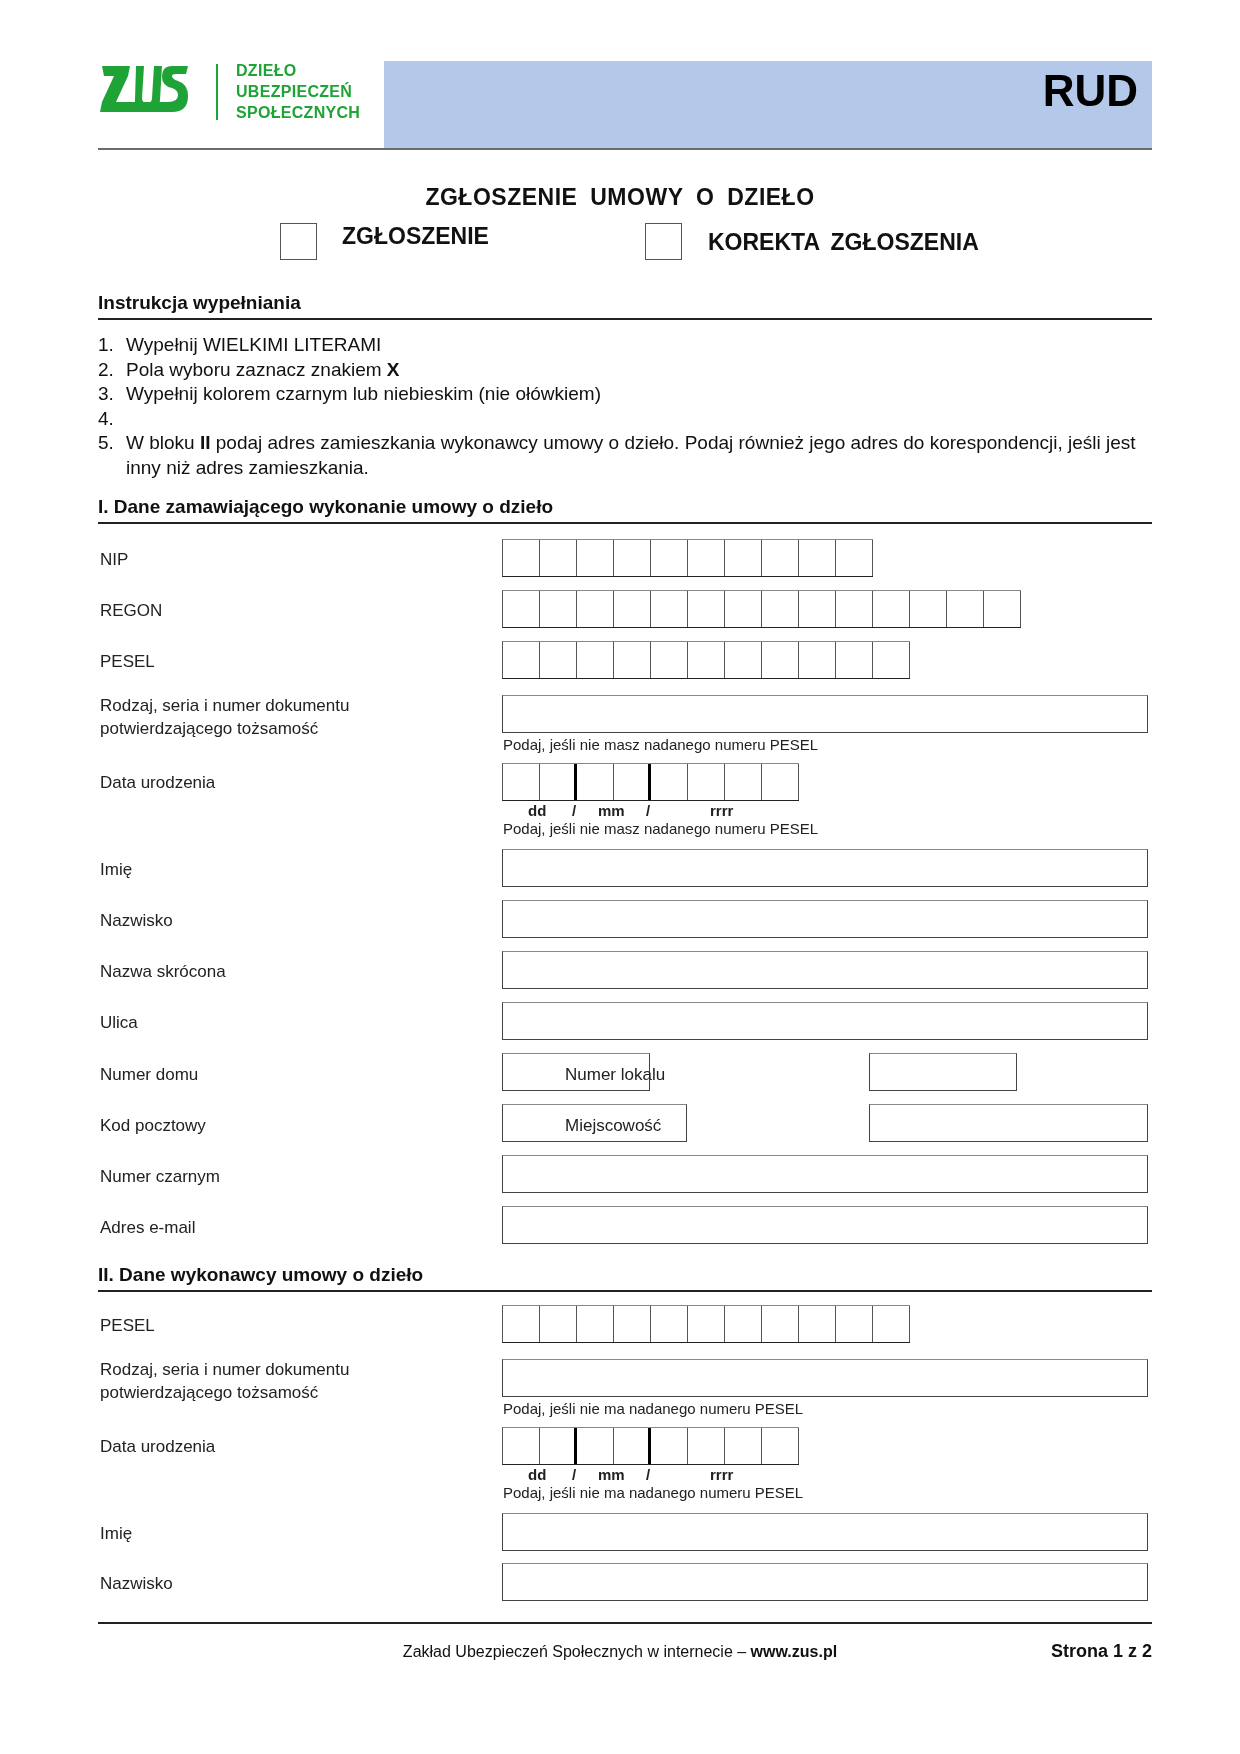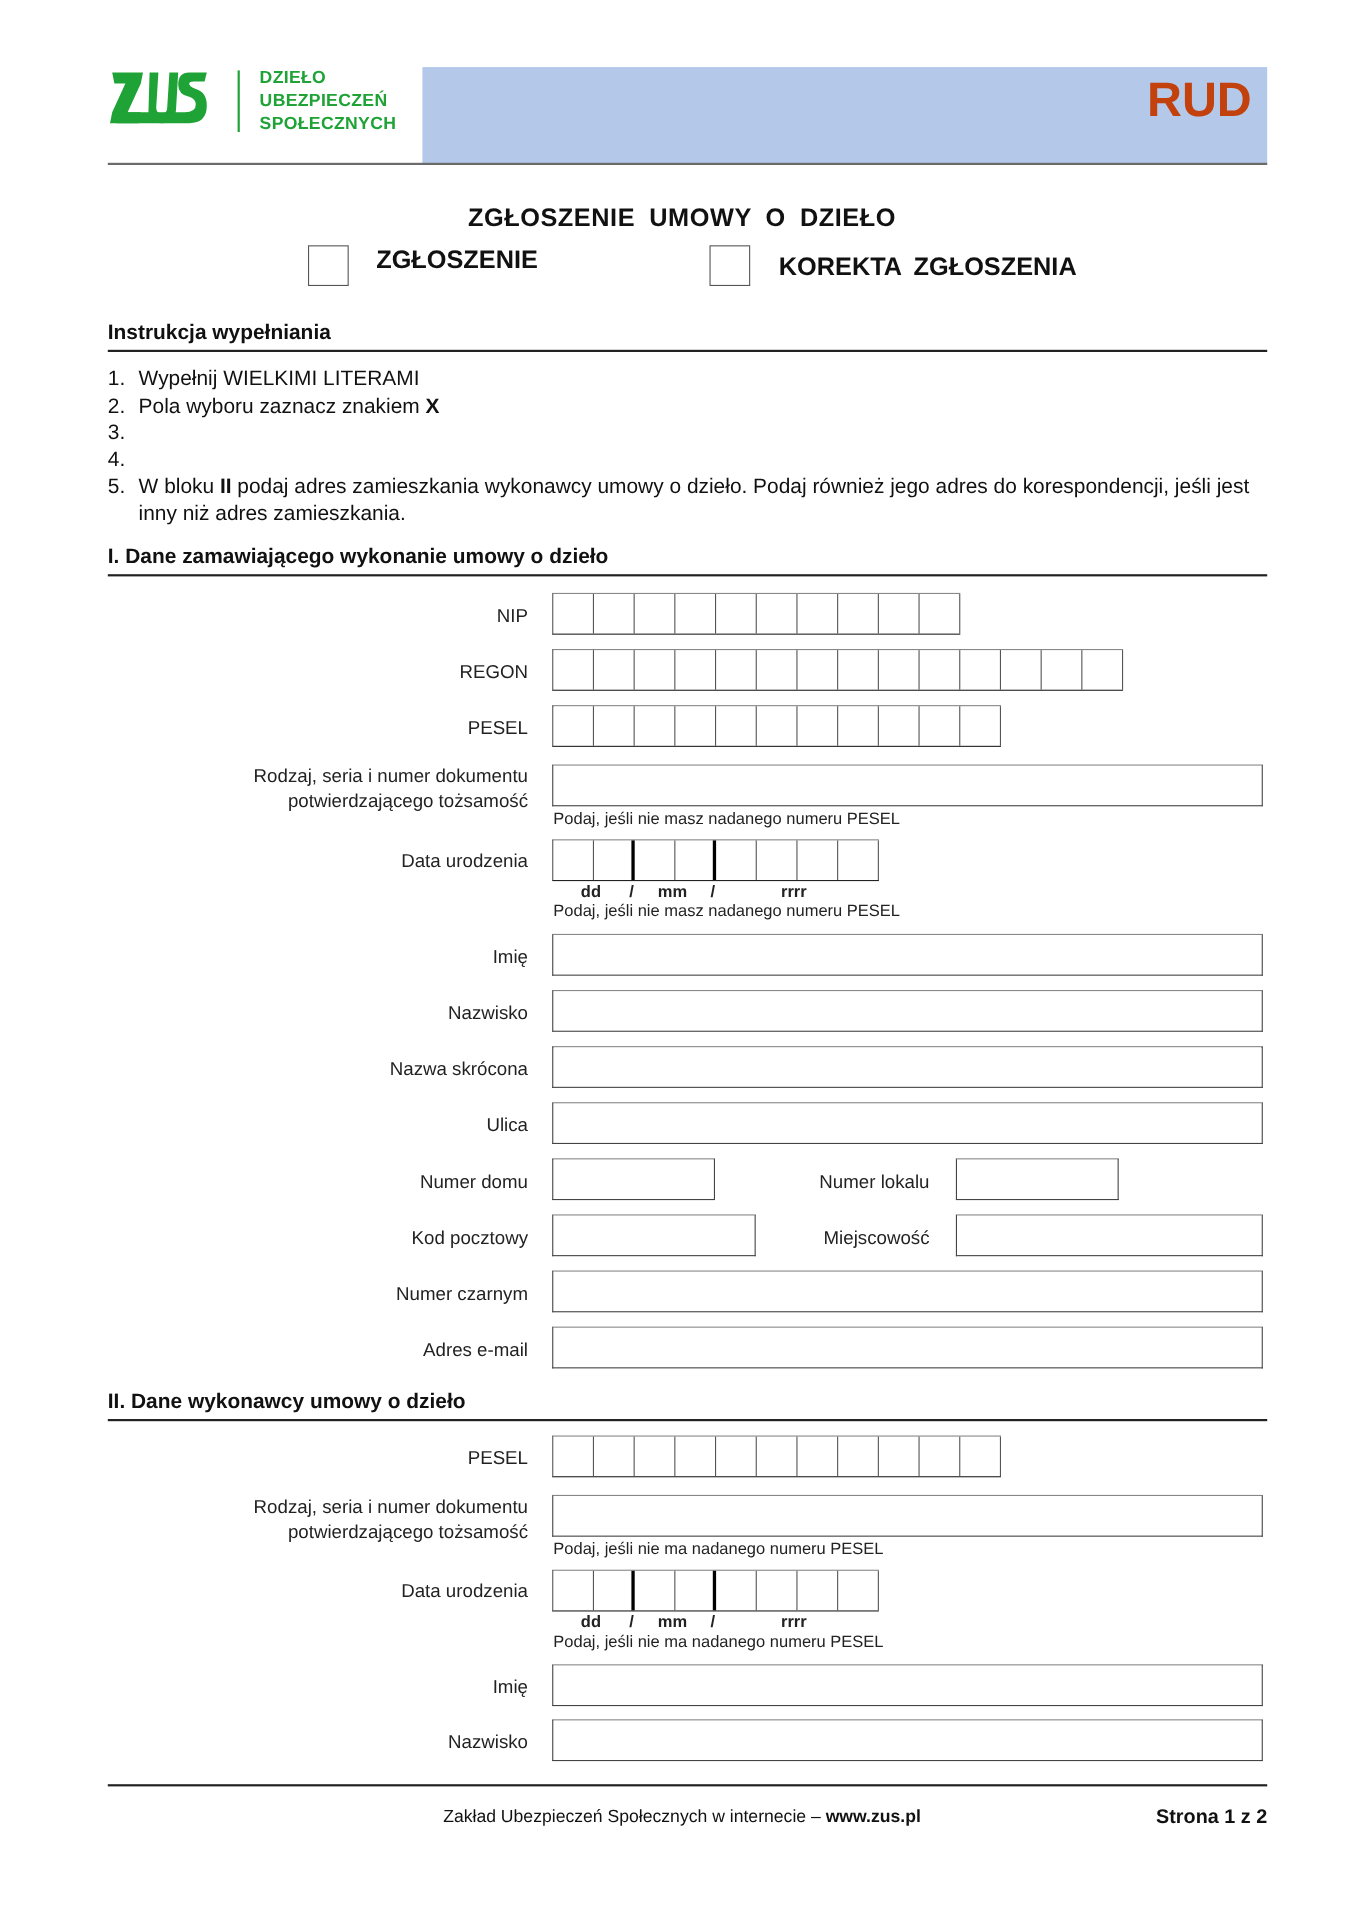--- a/index.html
+++ b/index.html
@@ -3,35 +3,35 @@
 <meta charset="utf-8">
 <style>
   html, body { margin:0; padding:0; background:#fff; }
   body { width:1240px; height:1754px; position:relative; font-family:"Liberation Sans", sans-serif; color:#111; overflow:hidden; }
   .abs { position:absolute; }
   
   .logo-mark { left:98px; top:62px; width:100px; height:60px; }
   .logo-divider { left:216px; top:64px; width:2px; height:56px; background:#1fa336; }
   .logo-text { left:236px; top:60px; color:#1fa336; font-size:16px; font-weight:bold; line-height:21px; letter-spacing:0.3px; }
   .blue-band { left:384px; top:61px; width:768px; height:88px; background:#b4c9e9; }
-  .form-code { right:102px; top:66px; font-size:44px; font-weight:bold; color:#c2410c;margin-left:40px; }
+  .form-code { right:102px; top:66px; font-size:44px; font-weight:bold; color:#000000;margin-left:40px; }
   .header-rule { left:98px; top:148px; width:1054px; height:2px; background:#6b6b6b; }
   
   .title { left:0; width:1240px; top:184px; text-align:center; font-size:23px; font-weight:bold; letter-spacing:0.5px; word-spacing:6px; }
   .cb { width:37px; height:37px; border:1.5px solid #555; background:#fff; box-sizing:border-box; }
   .cb-label { font-size:23px; font-weight:bold; word-spacing:5px; }
   
   .sec-head { left:98px; font-size:19px; font-weight:bold; }
   .sec-rule { left:98px; width:1054px; height:1.5px; background:#222; }
   .instr { left:98px; top:333px; font-size:19px; line-height:24.5px; }
   .instr .li { display:flex; }
   .instr .num { width:28px; flex:none; }
   .instr b.u { text-decoration:underline; }
   
-  .lbl { width:380px; left:100px; text-align:right; font-size:17px; line-height:23px; color:#222; }
+  .lbl { width:380px; left:100px; font-size:17px; line-height:23px; color:#222; }
   .lbl.mid { width:280px; }
   .box { border:1.5px solid #444; border-top-color:#888; box-sizing:border-box; background:#fff; }
   .cells { display:flex; border-top:1.5px solid #888; border-bottom:1.5px solid #222; border-left:1.5px solid #555; height:38px; box-sizing:border-box; }
   .cells .c { width:37px; border-right:1.5px solid #555; box-sizing:border-box; height:100%; }
   .cells .c.thick { border-right:3px solid #000; }
   .hint { font-size:15px; color:#222; }
   .datefmt { font-size:15px; font-weight:bold; color:#222; }
   .footer-rule { left:98px; top:1622px; width:1054px; height:1.5px; background:#222; }
   .footer-text { left:0; width:1240px; top:1643px; text-align:center; font-size:16px; }
   .footer-text b { font-weight:bold; }
@@ -74,20 +74,21 @@
   <div class="li">
     <span class="num">1.</span>
     <span>Wypełnij WIELKIMI LITERAMI</span>
   </div>
   <div class="li">
     <span class="num">2.</span>
     <span><span>Pola wyboru zaznacz znakiem </span><b>X</b></span>
   </div>
   <div class="li">
     <span class="num">3.</span>
+    <span>Wypełnij kolorem czarnym lub niebieskim (nie ołówkiem)</span>
   </div>
   <div class="li">
     <span class="num">4.</span>
   </div>
   <div class="li" style="width:1054px;">
     <span class="num">5.</span>
     <span><span>W bloku </span><b>II</b><span> podaj adres zamieszkania wykonawcy umowy o dzieło. Podaj również jego adres do korespondencji, jeśli jest inny niż adres zamieszkania.</span></span>
   </div>
 </div>
 

